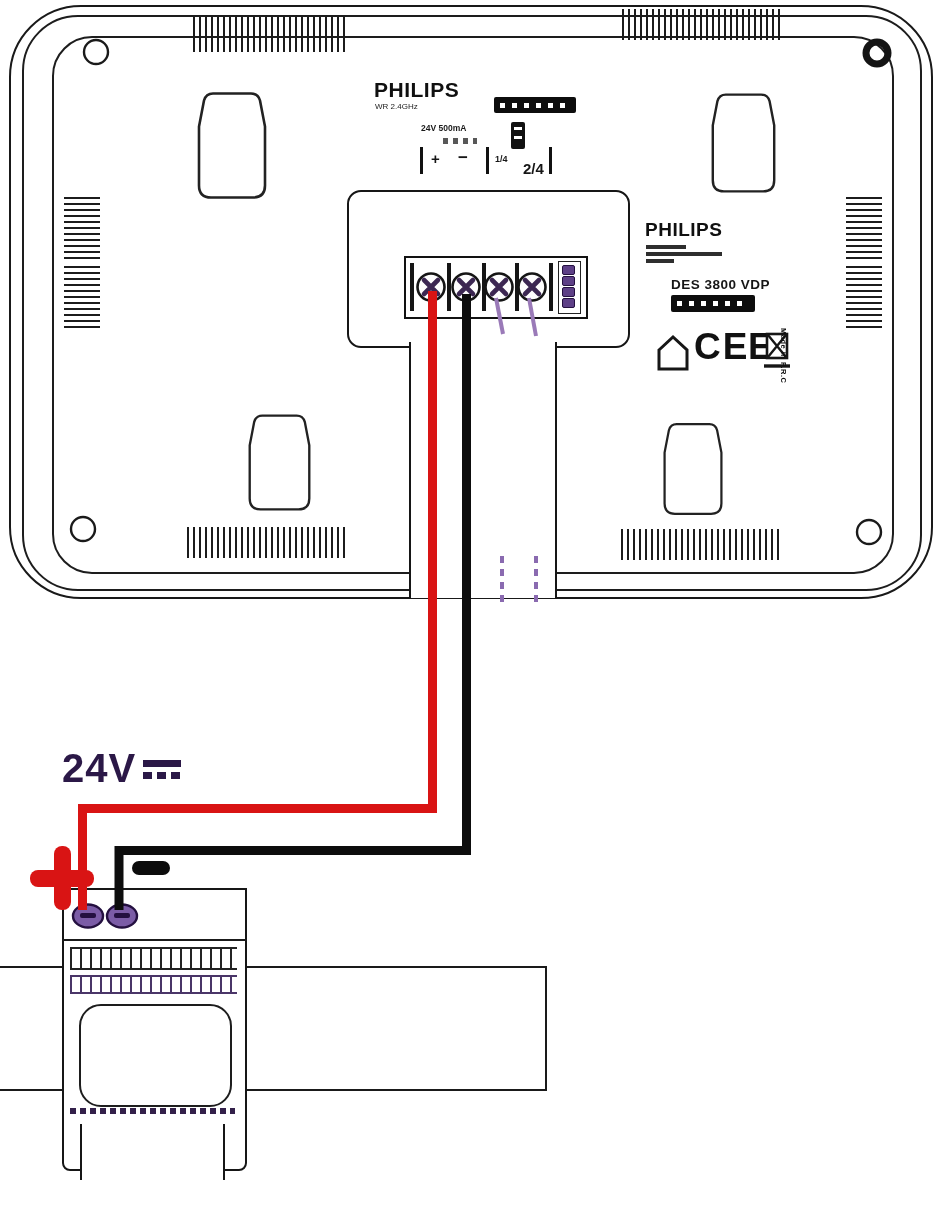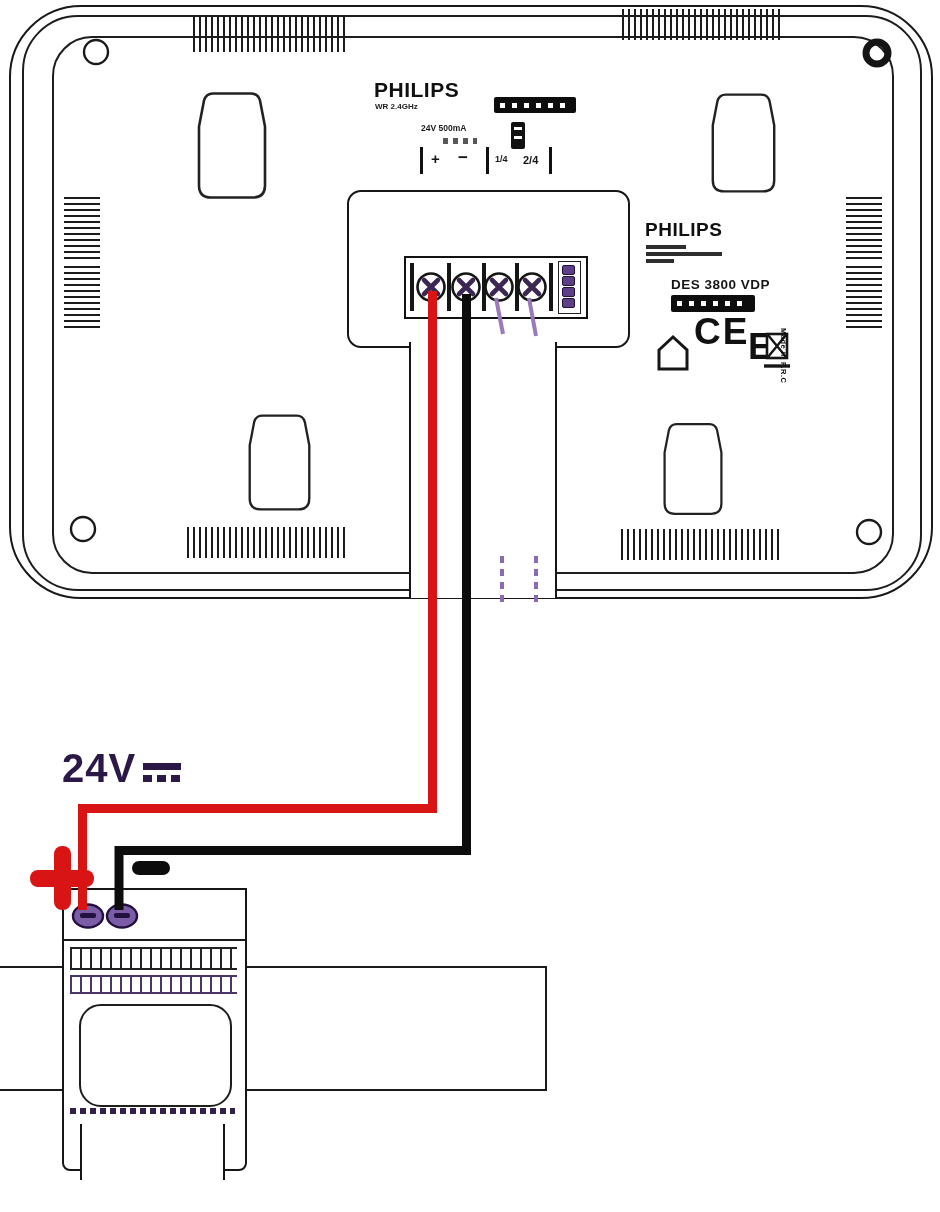--- a/index.html
+++ b/index.html
@@ -37,21 +37,21 @@
   .psu-body{left:62px;top:888px;width:181px;height:279px;border:2.4px solid #161616;border-radius:0 0 8px 8px;background:#fff;z-index:6;}
   .psu-line{left:62px;top:939px;width:185px;height:0;border-top:2px solid #1a1a1a;z-index:6;}
   .slot-row1{left:70px;top:947px;width:167px;height:19px;border-top:2px solid #222;border-bottom:2px solid #222;
      background:repeating-linear-gradient(90deg,#242424 0 2px,transparent 2px 10px);z-index:7;}
   .slot-row2{left:70px;top:975px;width:167px;height:15px;border-top:2px solid #4a3568;border-bottom:2px solid #4a3568;
      background:repeating-linear-gradient(90deg,#4a3568 0 2px,transparent 2px 10px);z-index:7;}
   .psu-label{left:79px;top:1004px;width:149px;height:99px;border:2.6px solid #1d1d1d;border-radius:22px;background:#fff;z-index:7;}
   .dash-row{left:70px;top:1108px;width:165px;height:6px;background:repeating-linear-gradient(90deg,#33204a 0 6px,transparent 6px 10px);z-index:7;}
   .psu-tab{left:80px;top:1124px;width:141px;height:67px;border-left:2.4px solid #161616;border-right:2.4px solid #161616;
      border-bottom:2.4px solid #161616;border-radius:0 0 10px 10px;background:#fff;z-index:7;}
-  .v24{left:62px;top:748px;z-index:8;display:flex;align-items:flex-end;color:#2b1847;}
+  .v24{left:62px;top:748px;z-index:8;display:flex;align-items:center;color:#2b1847;}
   .v24 .t{font-size:40px;font-weight:800;letter-spacing:1px;line-height:1;}
   .dcsym{position:relative;width:40px;height:34px;margin-left:7px;}
   .dcsym>i{position:absolute;left:0;width:38px;height:7px;background:#2b1847;display:block;}
   .dcsym>i.d{background:repeating-linear-gradient(90deg,#2b1847 0 9px,transparent 9px 14px);}
   .v230{left:253px;top:1190px;font-size:46px;font-weight:800;letter-spacing:4px;color:#281a4e;z-index:8;}
   svg{display:block;}
 </style>
 </head>
 <body>
 
@@ -90,51 +90,51 @@
       <path d="M17,3 H55 Q62,3 64,10 L69,36 V95 Q69,107 57,107 H15 Q3,107 3,95 V36 L8,10 Q10,3 17,3 Z" fill="#fff" stroke="#222" stroke-width="2.6"></path>
     </svg>
   <svg class="abs" style="left:247px;top:408px" width="65" height="109" viewBox="0 0 72 110">
       <path d="M17,3 H55 Q62,3 64,10 L69,36 V95 Q69,107 57,107 H15 Q3,107 3,95 V36 L8,10 Q10,3 17,3 Z" fill="#fff" stroke="#222" stroke-width="2.6"></path>
     </svg>
   <svg class="abs" style="left:662px;top:417px" width="62" height="104" viewBox="0 0 72 110">
       <path d="M17,3 H55 Q62,3 64,10 L69,36 V95 Q69,107 57,107 H15 Q3,107 3,95 V36 L8,10 Q10,3 17,3 Z" fill="#fff" stroke="#222" stroke-width="2.6"></path>
     </svg>
 
   <div class="abs philips" style="left:374px;top:78px;font-size:21px">PHILIPS</div>
-  <div class="abs" style="left:375px;top:102px;font-size:8px;font-weight:700;color:#222">WR 2.4GHz</div>
+  <div class="abs" style="left:375px;top:102px;font-size:8px;font-weight:400;color:#222">WR 2.4GHz</div>
   <div class="abs barcode" style="left:494px;top:97px;width:82px;height:16px">
       <i></i>
     </div>
   <div class="abs" style="left:421px;top:123px;font-size:8.5px;font-weight:700;color:#1a1a1a">24V 500mA</div>
   <div class="abs smudge" style="left:443px;top:138px;width:34px;height:6px"></div>
   <div class="abs" style="left:511px;top:122px;width:14px;height:27px;background:#111;border-radius:2px;z-index:3">
     <i style="position:absolute;left:3px;top:5px;width:8px;height:3px;background:#fff"></i>
     <i style="position:absolute;left:3px;top:14px;width:8px;height:3px;background:#fff"></i>
   </div>
 
   <div class="abs tickbar" style="left:420px;top:147px"></div>
   <div class="abs" style="left:431px;top:150px;font-size:15px;font-weight:700">+</div>
   <div class="abs" style="left:458px;top:148px;font-size:17px;font-weight:700">−</div>
   <div class="abs tickbar" style="left:486px;top:147px"></div>
   <div class="abs" style="left:495px;top:154px;font-size:9px;font-weight:700">1/4</div>
-  <div class="abs" style="left:523px;top:154px;font-size:11px;font-weight:700">2/4</div>
+  <div class="abs" style="left:523px;top:160px;font-size:15px;font-weight:700">2/4</div>
   <div class="abs tickbar" style="left:549px;top:147px"></div>
 
   <div class="abs philips" style="left:645px;top:219px;font-size:19px">PHILIPS</div>
   <div class="abs fineline" style="left:646px;top:245px;width:40px"></div>
   <div class="abs fineline" style="left:646px;top:252px;width:76px"></div>
   <div class="abs fineline" style="left:646px;top:259px;width:28px"></div>
   <div class="abs" style="left:671px;top:277px;font-size:13.5px;font-weight:800;letter-spacing:.5px">DES 3800 VDP</div>
   <div class="abs barcode" style="left:671px;top:295px;width:84px;height:17px">
       <i></i>
     </div>
   <svg class="abs" style="left:654px;top:333px" width="38" height="40" viewBox="0 0 38 40">
       <path d="M5,17 L19,4 L33,17 V36 H5 Z" fill="none" stroke="#161616" stroke-width="3"></path>
     </svg>
-  <div class="abs" style="left:694px;top:311px;font-size:37px;font-weight:700;letter-spacing:2px;color:#111">CE</div>
+  <div class="abs" style="left:694px;top:326px;font-size:37px;font-weight:700;letter-spacing:2px;color:#111">CE</div>
   <div class="abs" style="left:748px;top:326px;font-size:37px;font-weight:700;color:#111">E</div>
   <svg class="abs" style="left:763px;top:330px" width="28" height="42" viewBox="0 0 28 42">
     <rect x="4" y="4" width="20" height="24" fill="#fff" stroke="#161616" stroke-width="2.6"></rect>
     <path d="M5,5 L23,27 M23,5 L5,27" stroke="#161616" stroke-width="2.4"></path>
     <line x1="1" y1="36" x2="27" y2="36" stroke="#161616" stroke-width="3.4"></line>
   </svg>
   <div class="abs vtext" style="left:779px;top:328px;height:56px">Made in P.R.C</div>
 
   <div class="abs recess"></div>
   <div class="abs channel"></div>

